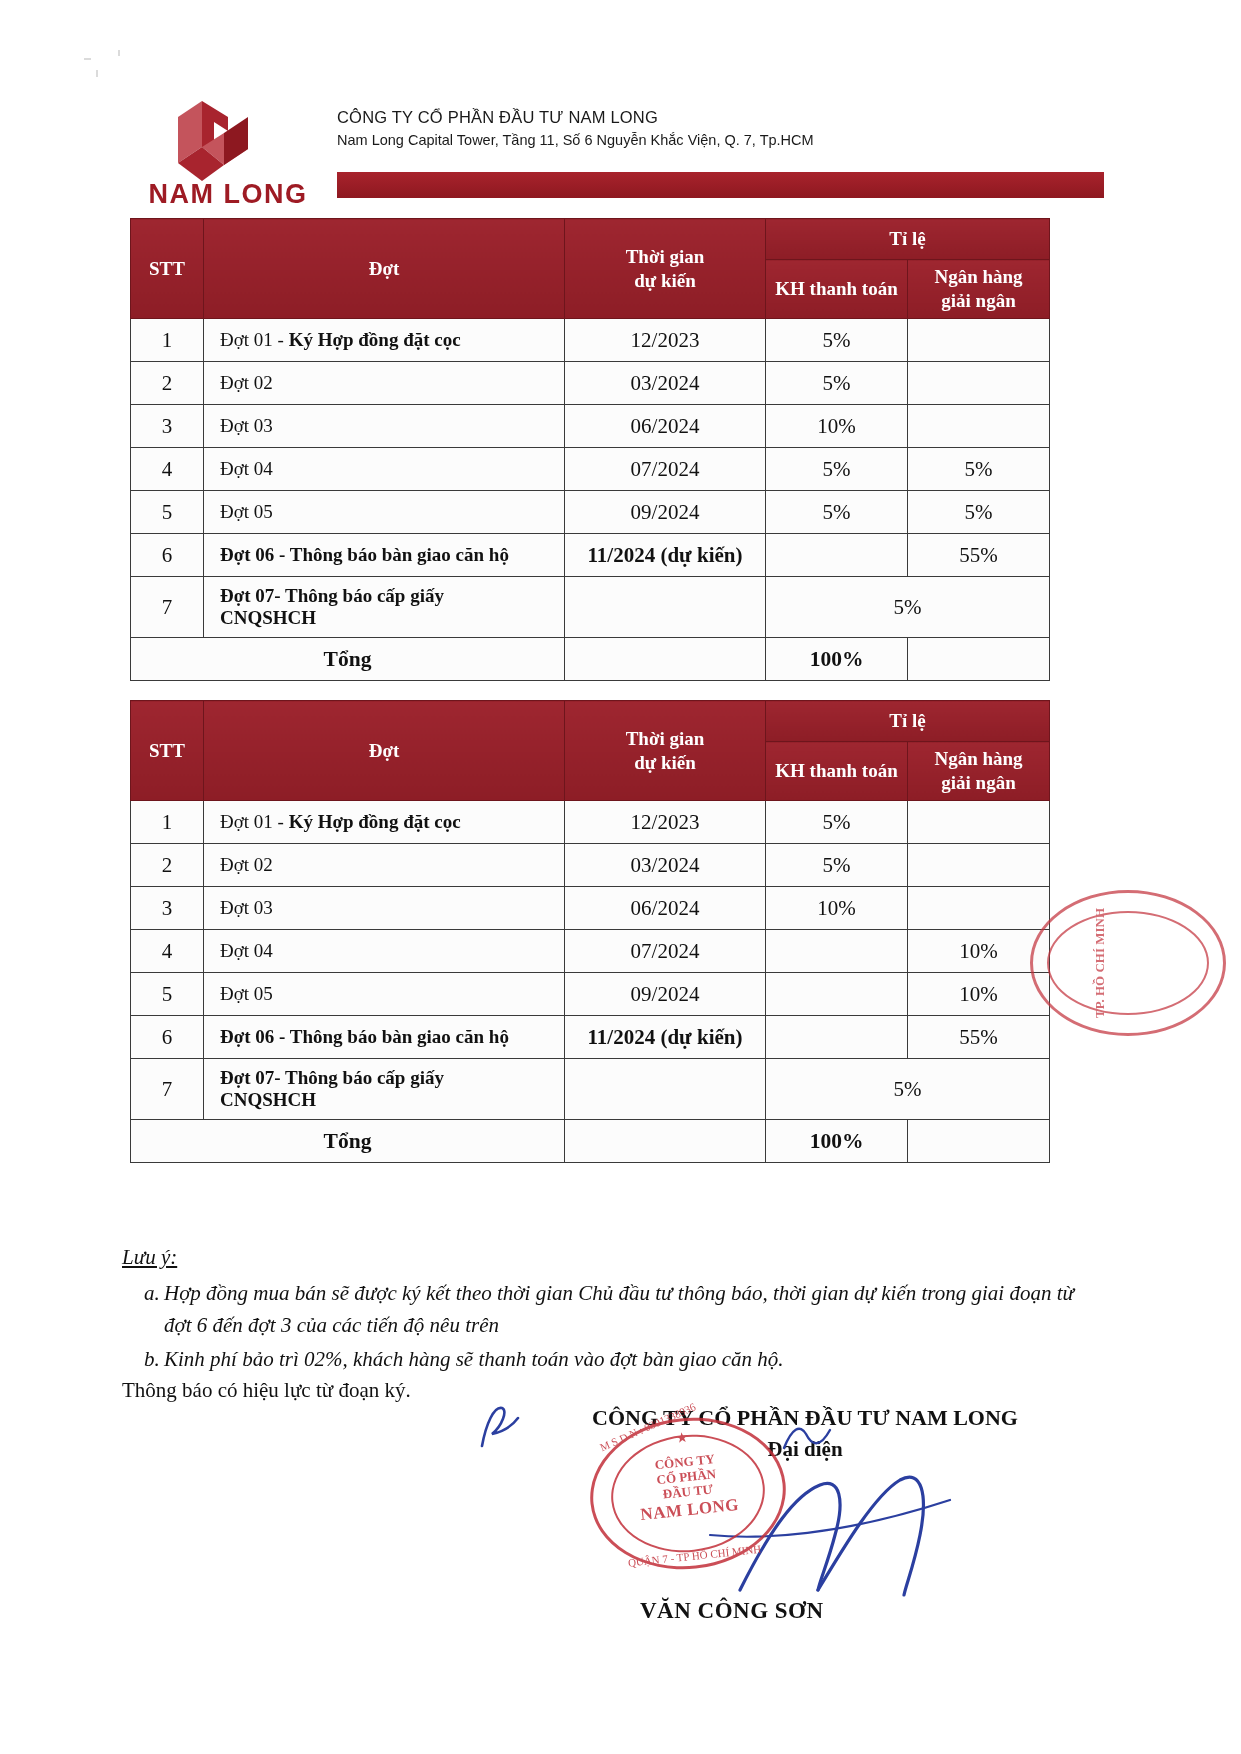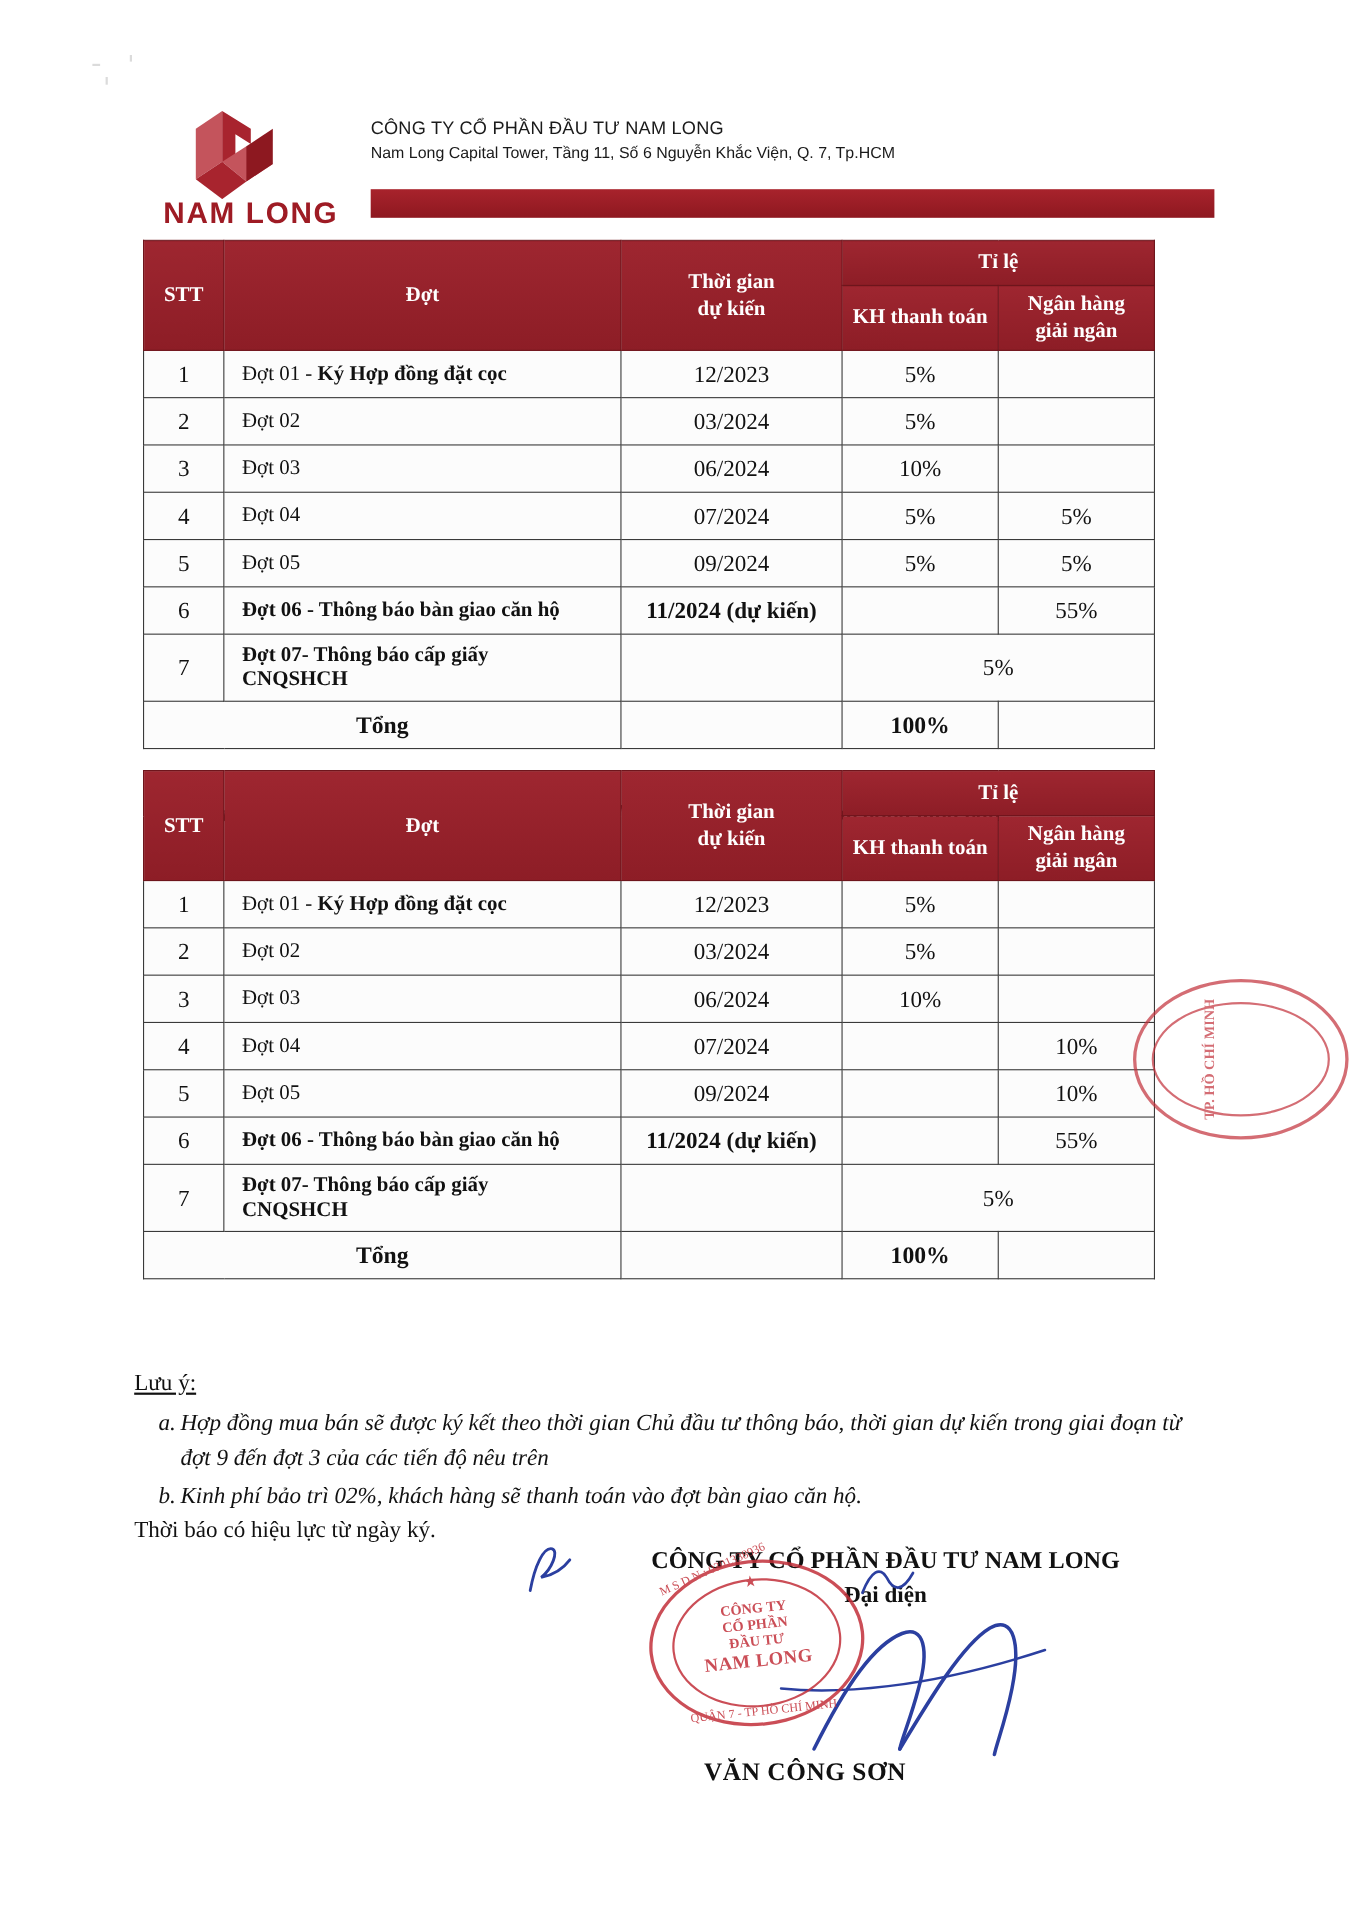--- a/index.html
+++ b/index.html
@@ -160,20 +160,21 @@
 
   
   .notes {
     position: absolute;
     left: 122px;
     top: 1245px;
     width: 960px;
     font-family: "Liberation Serif", serif;
   }
   .notes-title {
+    font-style: italic;
     font-size: 21px;
     text-decoration: underline;
     margin-bottom: 8px;
   }
   .note-row {
     display: flex;
     font-style: italic;
     font-size: 21px;
     line-height: 1.5;
     margin-bottom: 3px;
@@ -484,29 +485,29 @@
         <td class="total-val">100%</td>
         <td></td>
       </tr>
     </tbody>
 </table>
 
 <div class="notes">
   <div class="notes-title">Lưu ý:</div>
   <div class="note-row">
     <div class="note-key">a.</div>
-    <div class="note-text">Hợp đồng mua bán sẽ được ký kết theo thời gian Chủ đầu tư thông báo, thời gian dự kiến trong giai đoạn từ đợt 9 đến đợt 3 của các tiến độ nêu trên</div>
+    <div class="note-text">Hợp đồng mua bán sẽ được ký kết theo thời gian Chủ đầu tư thông báo, thời gian dự kiến trong giai đoạn từ đợt 6 đến đợt 3 của các tiến độ nêu trên</div>
   </div>
   <div class="note-row">
     <div class="note-key">b.</div>
     <div class="note-text">Kinh phí bảo trì 02%, khách hàng sẽ thanh toán vào đợt bàn giao căn hộ.</div>
   </div>
 </div>
 
-<div class="effective">Thời báo có hiệu lực từ ngày ký.</div>
+<div class="effective">Thông báo có hiệu lực từ đoạn ký.</div>
 
 <div class="sign-block">
   <div class="sign-company">CÔNG TY CỔ PHẦN ĐẦU TƯ NAM LONG</div>
   <div class="sign-rep">Đại diện</div>
 </div>
 
 <div class="sign-name">VĂN CÔNG SƠN</div>
 
 <svg class="scribble" style="left:700px; top:1440px; width:330px; height:190px;" viewBox="0 0 330 190">
   <path d="M40,150 C70,90 95,55 120,45 C140,37 145,60 135,95 C128,122 120,140 118,150" stroke="#2b3fa0" stroke-width="3.2" fill="none" stroke-linecap="round"></path>

